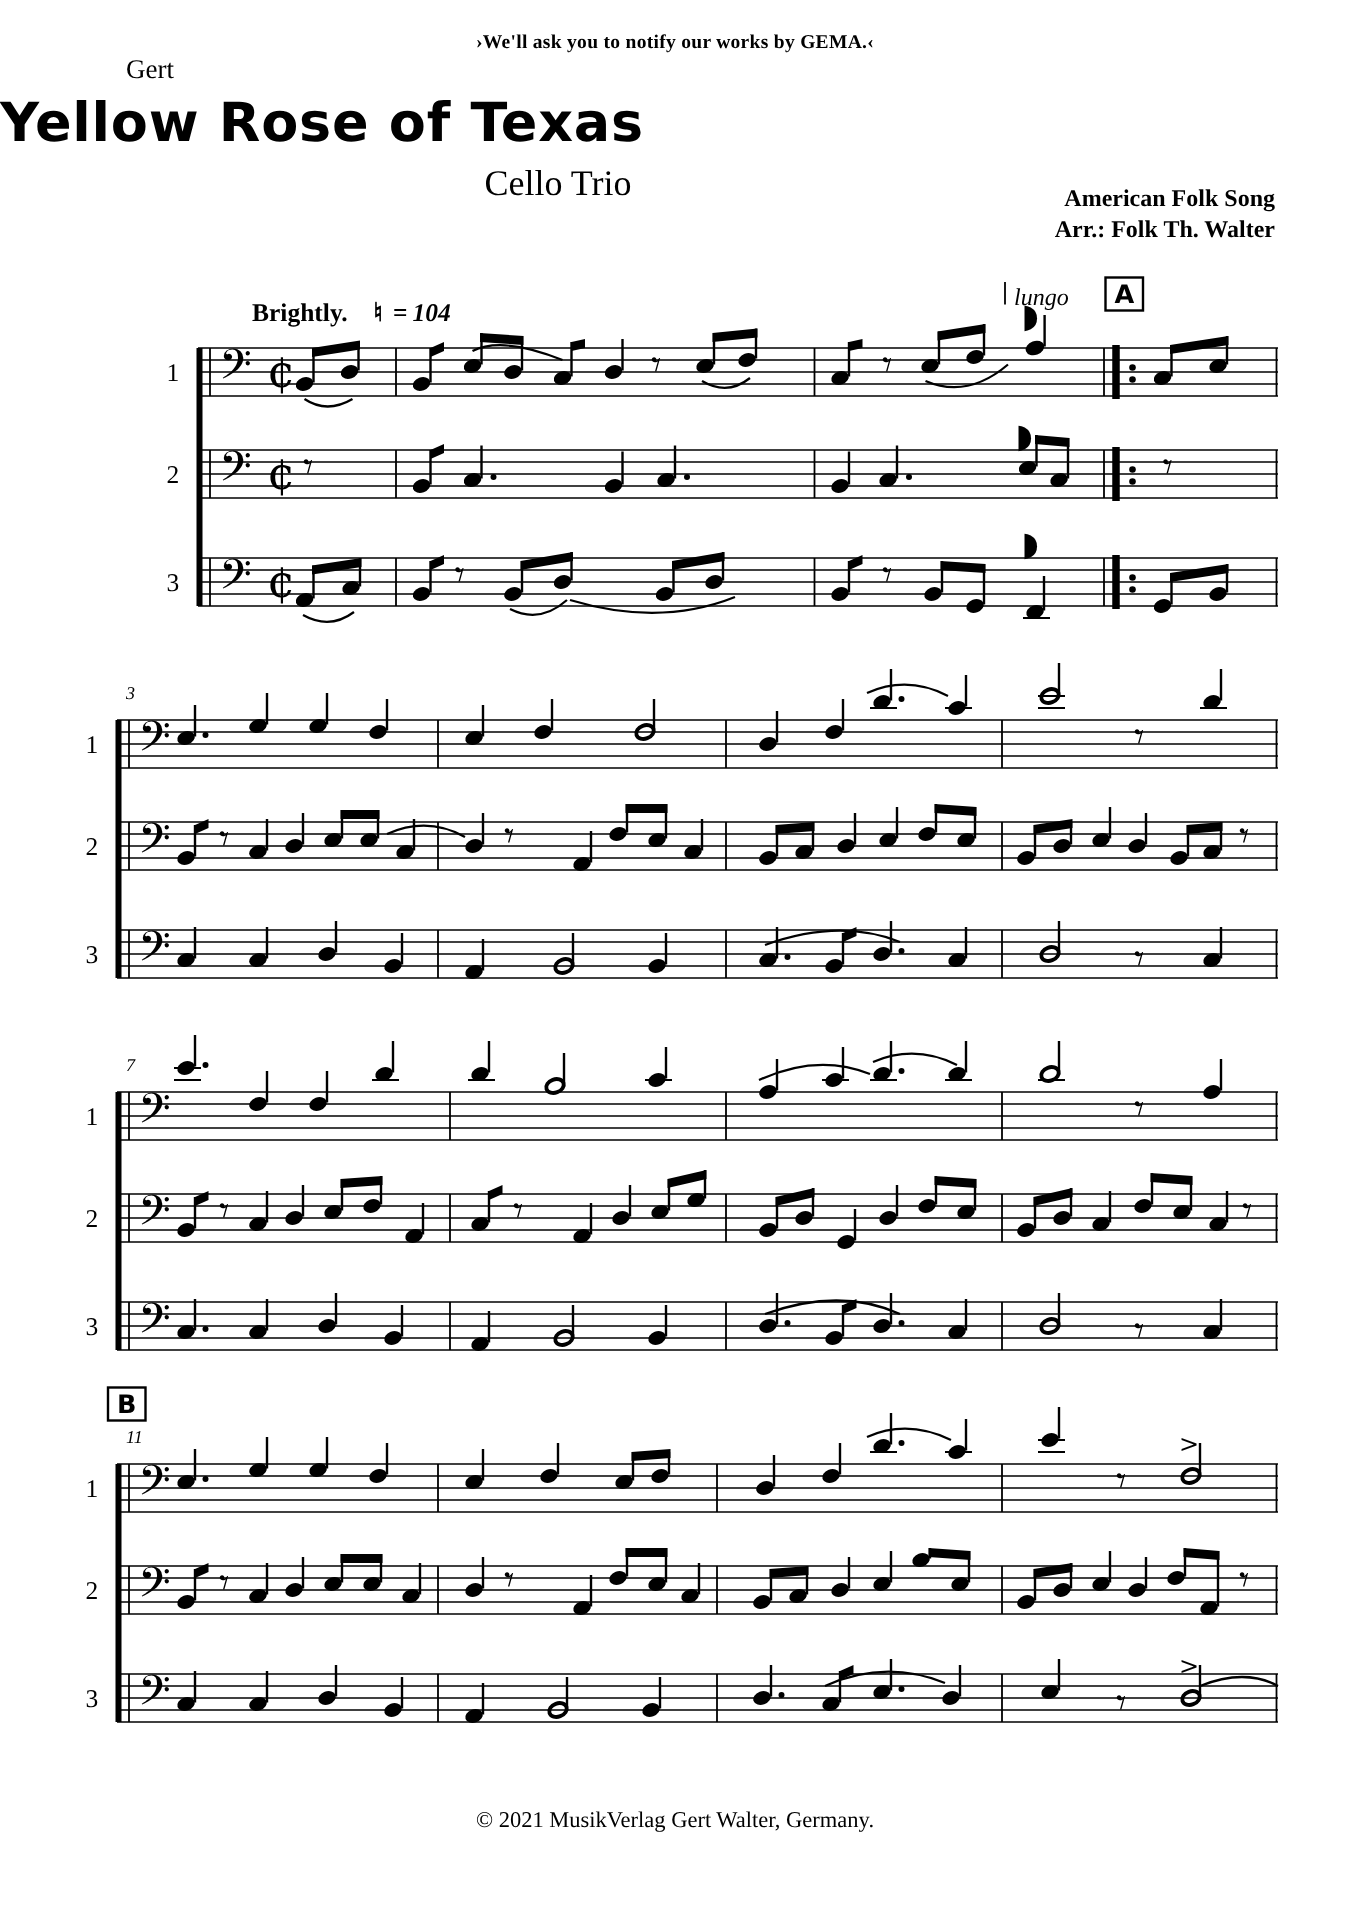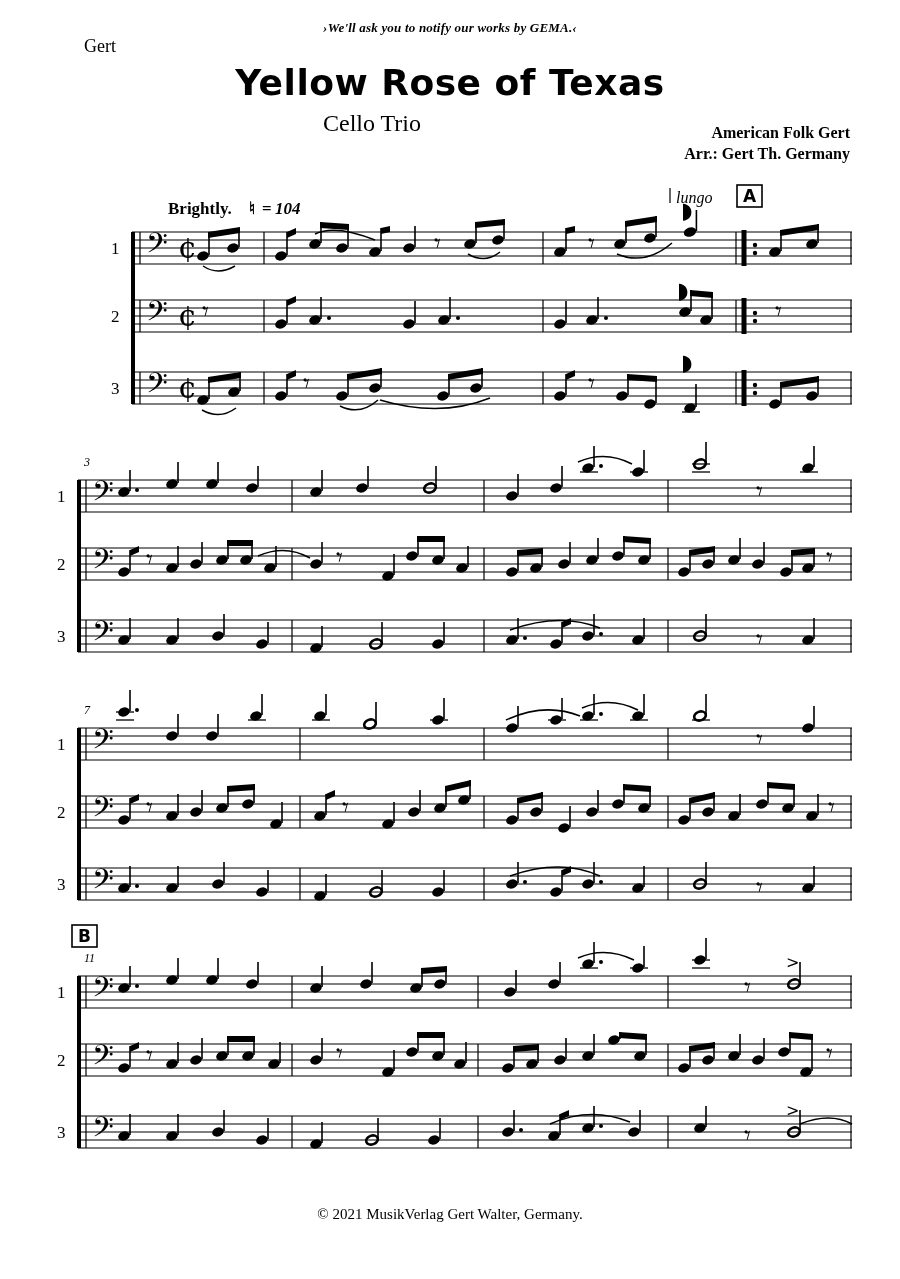--- a/index.html
+++ b/index.html
@@ -21,37 +21,35 @@
     height: 1279px;
   }
 
   
   .gema-note {
     position: absolute;
     top: 20px;
     left: 0;
     width: 900px;
     text-align: center;
-    font-style: italic;
     font-weight: bold;
     font-size: 13px;
     letter-spacing: 0.2px;
   }
   .score-label {
     position: absolute;
     top: 36px;
     left: 84px;
     font-size: 18px;
   }
   .main-title {
     position: absolute;
     top: 62px;
     left: 0;
     width: 900px;
-    text-align: center;
     font-family: "DejaVu Sans", sans-serif;
     font-weight: bold;
     font-size: 36px;
     letter-spacing: 0.5px;
   }
   .subtitle {
     position: absolute;
     top: 110px;
     left: 0;
     width: 744px;
@@ -111,22 +109,22 @@
 </head>
 <body>
 
 <div class="page">
 
   <div class="gema-note">›We'll ask you to notify our works by GEMA.‹</div>
   <div class="score-label">Gert</div>
   <div class="main-title">Yellow Rose of Texas</div>
   <div class="subtitle">Cello Trio</div>
   <div class="credits">
-    <div>American Folk Gert</div>
-    <div>Arr.: Gert Th. Germany</div>
+    <div>American Folk Song</div>
+    <div>Arr.: Folk Th. Walter</div>
   </div>
 
   <svg class="music" viewBox="0 0 900 1279">
     <defs>
       <g id="bassclef">
         <text class="clef-text" x="0" y="0">𝄢</text>
       </g>
     </defs>
 
     <g>

